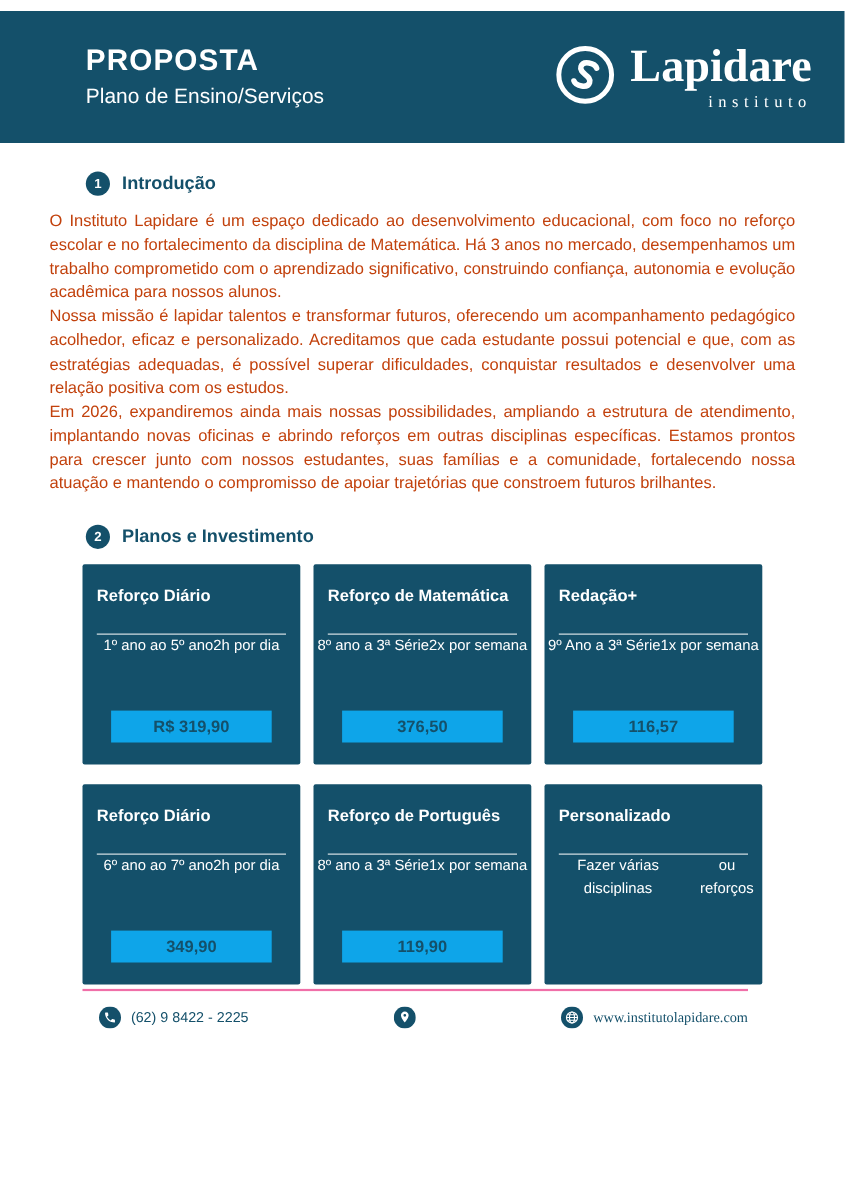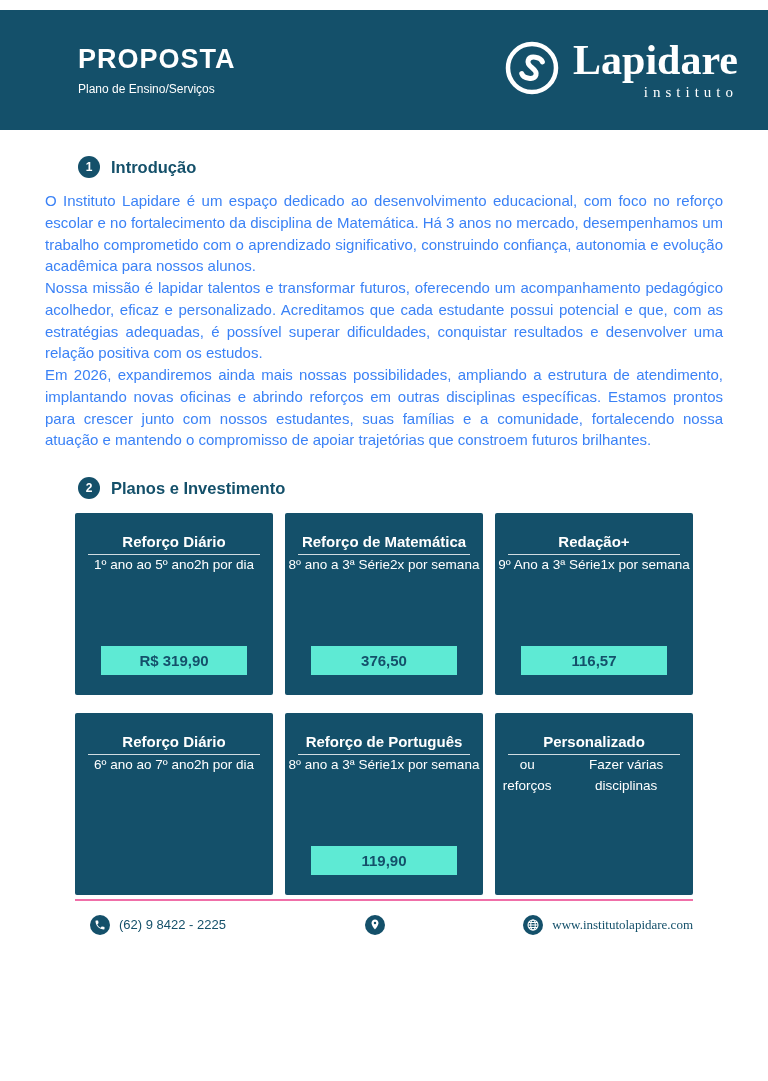--- a/index.html
+++ b/index.html
@@ -10,66 +10,66 @@
     font-family: "Liberation Sans", sans-serif;
   }
 
   
   .header {
     background: #14506a; height: 120px; margin-top: 10px;
     display: flex; align-items: center; justify-content: space-between;
     padding: 0 30px 0 78px; color: #ffffff;
   }
   .header-title { font-size: 27px; font-weight: bold; letter-spacing: 1px; margin: 0; }
-  .header-subtitle { font-size: 12px; margin-top: 7px; font-weight: 400; }
+  .header-subtitle { font-size: 19px; margin-top: 7px; font-weight: 400; }
   .brand { display: flex; align-items: flex-end; gap: 12px; font-family: Liberation Serif, serif; }
   .brand-text { display: flex; flex-direction: column; }
   .brand-name { font-size: 42px; font-weight: bold; line-height: 1; }
   .brand-tagline { font-size: 15px; letter-spacing: 5px; text-align: right; margin-top: 3px; font-weight: 300; }
 
   
   .section-heading { display: flex; align-items: center; gap: 11px; margin: 26px 0 12px 78px; }
   .num-badge {
     width: 22px; height: 22px; border-radius: 50%; background: #14506a;
     color: #fff; font-size: 12px; font-weight: bold;
     display: flex; align-items: center; justify-content: center; flex: 0 0 22px;
   }
   .section-heading h2 { font-size: 16.5px; color: #14506a; margin: 0; font-weight: bold; }
 
   
   .body-text {
     margin: 0 45px; font-size: 15px; line-height: 1.45;
-    text-align: justify; color: #3b82f6;
+    text-align: justify; color: #c2410c;
   }
 
   
   .cards-grid {
     margin: 14px 75px 0; display: grid;
     grid-template-columns: repeat(3, 1fr); gap: 18px 12px;
   }
   .card {
     background: #14506a; color: #ffffff; height: 182px;
     display: flex; flex-direction: column; border-radius: 2px;
   }
   .card-title {
-    font-weight: bold; font-size: 15px; text-align: center;
-    margin: 20px 13px 0; padding-bottom: 4px;
+    font-weight: bold; font-size: 15px; 
+    margin: 20px 13px 0; padding-bottom: 26px;
     border-bottom: 1px solid rgba(255,255,255,0.8);
   }
   .card-detail {
     flex: 1; display: flex; justify-content: center;
     text-align: center; font-size: 13.5px; line-height: 1.55;
   }
   .price-box {
-    background: #5eead4; color: #14506a; font-weight: bold; font-size: 15px;
+    background: #0ea5e9; color: #14506a; font-weight: bold; font-size: 15px;
     text-align: center; margin: 0 auto 20px; width: 74%; padding: 6px 0;
   }
 
   
-  .footer { position: absolute; bottom: 16px; left: 0; right: 0; }
+  .footer { position: absolute; bottom: 16px; left: 0; right: 13px; }
   .footer-line { border-top: 2px solid #f06fa8; margin: 0 75px 14px; }
   .contact-row {
     display: flex; margin: 0 75px; padding-left: 15px;
     justify-content: space-between; align-items: flex-start;
   }
   .contact-item { display: flex; gap: 9px; color: #14506a; font-size: 13px; }
   .contact-item.center { align-items: center; }
   .contact-text { line-height: 1.4; }
   .contact-icon { flex: 0 0 20px; height: 20px; }
   .contact-icon svg { display: block; }
@@ -143,36 +143,37 @@
         </div>
         <div class="price-box">116,57</div>
       </div>
 
       <div class="card">
         <div class="card-title">Reforço Diário</div>
         <div class="card-detail">
           <div>6º ano ao 7º ano</div>
           <div>2h por dia</div>
         </div>
+        <div class="price-box">349,90</div>
       </div>
 
       <div class="card">
         <div class="card-title">Reforço de Português</div>
         <div class="card-detail">
           <div>8º ano a 3ª Série</div>
           <div>1x por semana</div>
         </div>
         <div class="price-box">119,90</div>
       </div>
 
       <div class="card">
         <div class="card-title">Personalizado</div>
         <div class="card-detail">
+          <div>Fazer várias disciplinas</div>
           <div>ou reforços</div>
-          <div>Fazer várias disciplinas</div>
         </div>
       </div>
 
     </div>
   </section>
 
   <footer class="footer">
     <div class="footer-line"></div>
     <div class="contact-row">
 

